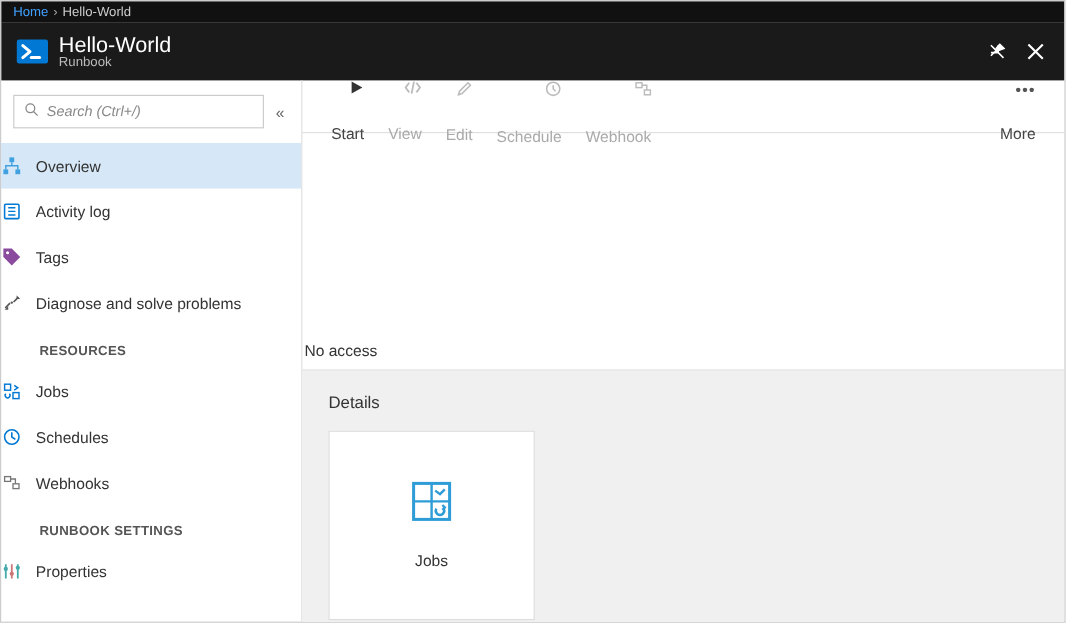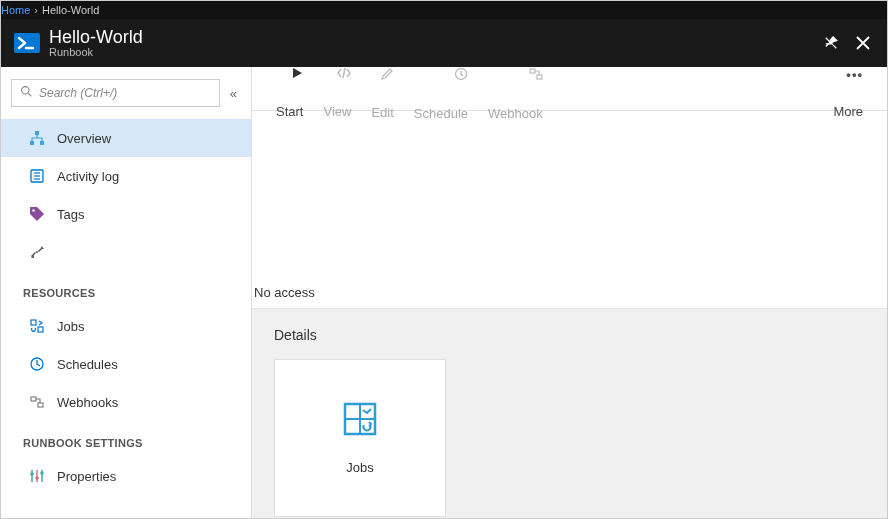--- a/index.html
+++ b/index.html
@@ -1,18 +1,18 @@
 <!DOCTYPE html>
 <html><head>
 <meta charset="utf-8">
 <style>
 * { box-sizing: border-box; margin: 0; padding: 0; font-family: "Segoe UI", sans-serif; }
 body { width: 888px; height: 519px; overflow: hidden; background: #fff; border: 1px solid #ccc; }
 
-.breadcrumb { background: #111; color: #fff; height: 18px; font-size: 11px; padding: 2px 0; display: flex; align-items: center; gap: 4px; }
+.breadcrumb { background: #111; color: #fff; height: 18px; font-size: 11px; padding: 2px 10px; display: flex; align-items: center; gap: 4px; }
 .breadcrumb a { color: #40a0ff; text-decoration: none; }
 .breadcrumb .chev { color: #aaa; }
 .breadcrumb .cur { color: #ccc; }
 
 .header { background: #1a1a1a; color: #fff; height: 48px; display: flex; align-items: center; padding: 0 12px; }
 .header-icon { width: 28px; height: 28px; margin-right: 8px; }
 .header-title { font-size: 18px; font-weight: 400; line-height: 1; }
 .header-sub { font-size: 11px; color: #bbb; }
 .header-spacer { flex: 1; }
 .header-btn { width: 24px; height: 24px; display: flex; align-items: center; justify-content: center; cursor: pointer; color: #fff; margin-left: 8px; }
@@ -23,25 +23,25 @@
 .search-row { display: flex; align-items: center; padding: 12px 10px; gap: 6px; }
 .search-box { flex: 1; border: 1px solid #ccc; height: 28px; display: flex; align-items: center; padding: 0 8px; color: #888; font-size: 12px; font-style: italic; }
 .search-box .mag { margin-right: 6px; font-style: normal; color: #888; }
 .collapse { color: #666; cursor: pointer; font-size: 13px; padding: 0 4px; }
 
 .nav { overflow-y: scroll; flex: 1; }
 .nav::-webkit-scrollbar { width: 14px; }
 .nav::-webkit-scrollbar-track { background: #f0f0f0; }
 .nav::-webkit-scrollbar-thumb { background: #c8c8c8; }
 
-.nav-item { display: flex; align-items: center; height: 38px; padding: 0 28px; font-size: 13px; color: #333; cursor: pointer; gap: 12px; }
+.nav-item { display: flex; align-items: center; height: 38px; padding: 0 1px; font-size: 13px; color: #333; cursor: pointer; gap: 12px; }
 .nav-item.selected { background: #d6e8f7; }
 .nav-item .icon { width: 16px; height: 16px; display: flex; align-items: center; justify-content: center; }
 
-.section-header { font-size: 11px; color: #555; padding: 16px 22px 8px; letter-spacing: 0.3px; font-weight: 600; }
+.section-header { font-size: 11px; color: #555; padding: 16px 32px 8px; letter-spacing: 0.3px; font-weight: 600; }
 
 .main { flex: 1; display: flex; flex-direction: column; }
 .toolbar { display: flex; align-items: center; height: 44px; border-bottom: 1px solid #e0e0e0; padding: 0 14px; }
 .tool-btn { display: flex; align-items: flex-end; gap: 22px; padding: 0 10px; height: 100%; font-size: 13px; color: #444; cursor: pointer; flex-direction: column; }
 .tool-btn .ticon { color: #555; }
 .tool-btn.disabled { color: #aaa; }
 .tool-btn.disabled .ticon { color: #bbb; }
 .toolbar-spacer { flex: 1; }
 
 .content { flex: 1; overflow: auto; }
@@ -137,20 +137,21 @@
       </div>
       <div class="nav-item">
         <span class="icon">
           <svg width="16" height="16" viewBox="0 0 16 16">
               <path d="M3 13 L7 9 L6 8 L2 12 Z" fill="#555"></path>
               <path d="M13 3 L9 7 L10 8 L14 4 Z" fill="#555"></path>
               <circle cx="8" cy="8" r="1" fill="#555"></circle>
               <path d="M11 1 L15 5 L12 5 L12 2 Z M1 15 L5 11 L5 14 L2 14 Z" fill="#555"></path>
             </svg>
         </span>
+        <span>Diagnose and solve problems</span>
       </div>
 
       <div class="section-header">RESOURCES</div>
       <div class="nav-item">
         <span class="icon">
           <svg width="16" height="16" viewBox="0 0 16 16">
               <rect x="2" y="2" width="5" height="5" stroke="#0078d4" fill="none" stroke-width="1.2"></rect>
               <rect x="9" y="9" width="5" height="5" stroke="#0078d4" fill="none" stroke-width="1.2"></rect>
               <path d="M10 3 L13 5 L10 7" stroke="#0078d4" fill="none" stroke-width="1.2"></path>
               <path d="M3 10 A2 2 0 1 0 6 10" stroke="#0078d4" fill="none" stroke-width="1.2"></path>

